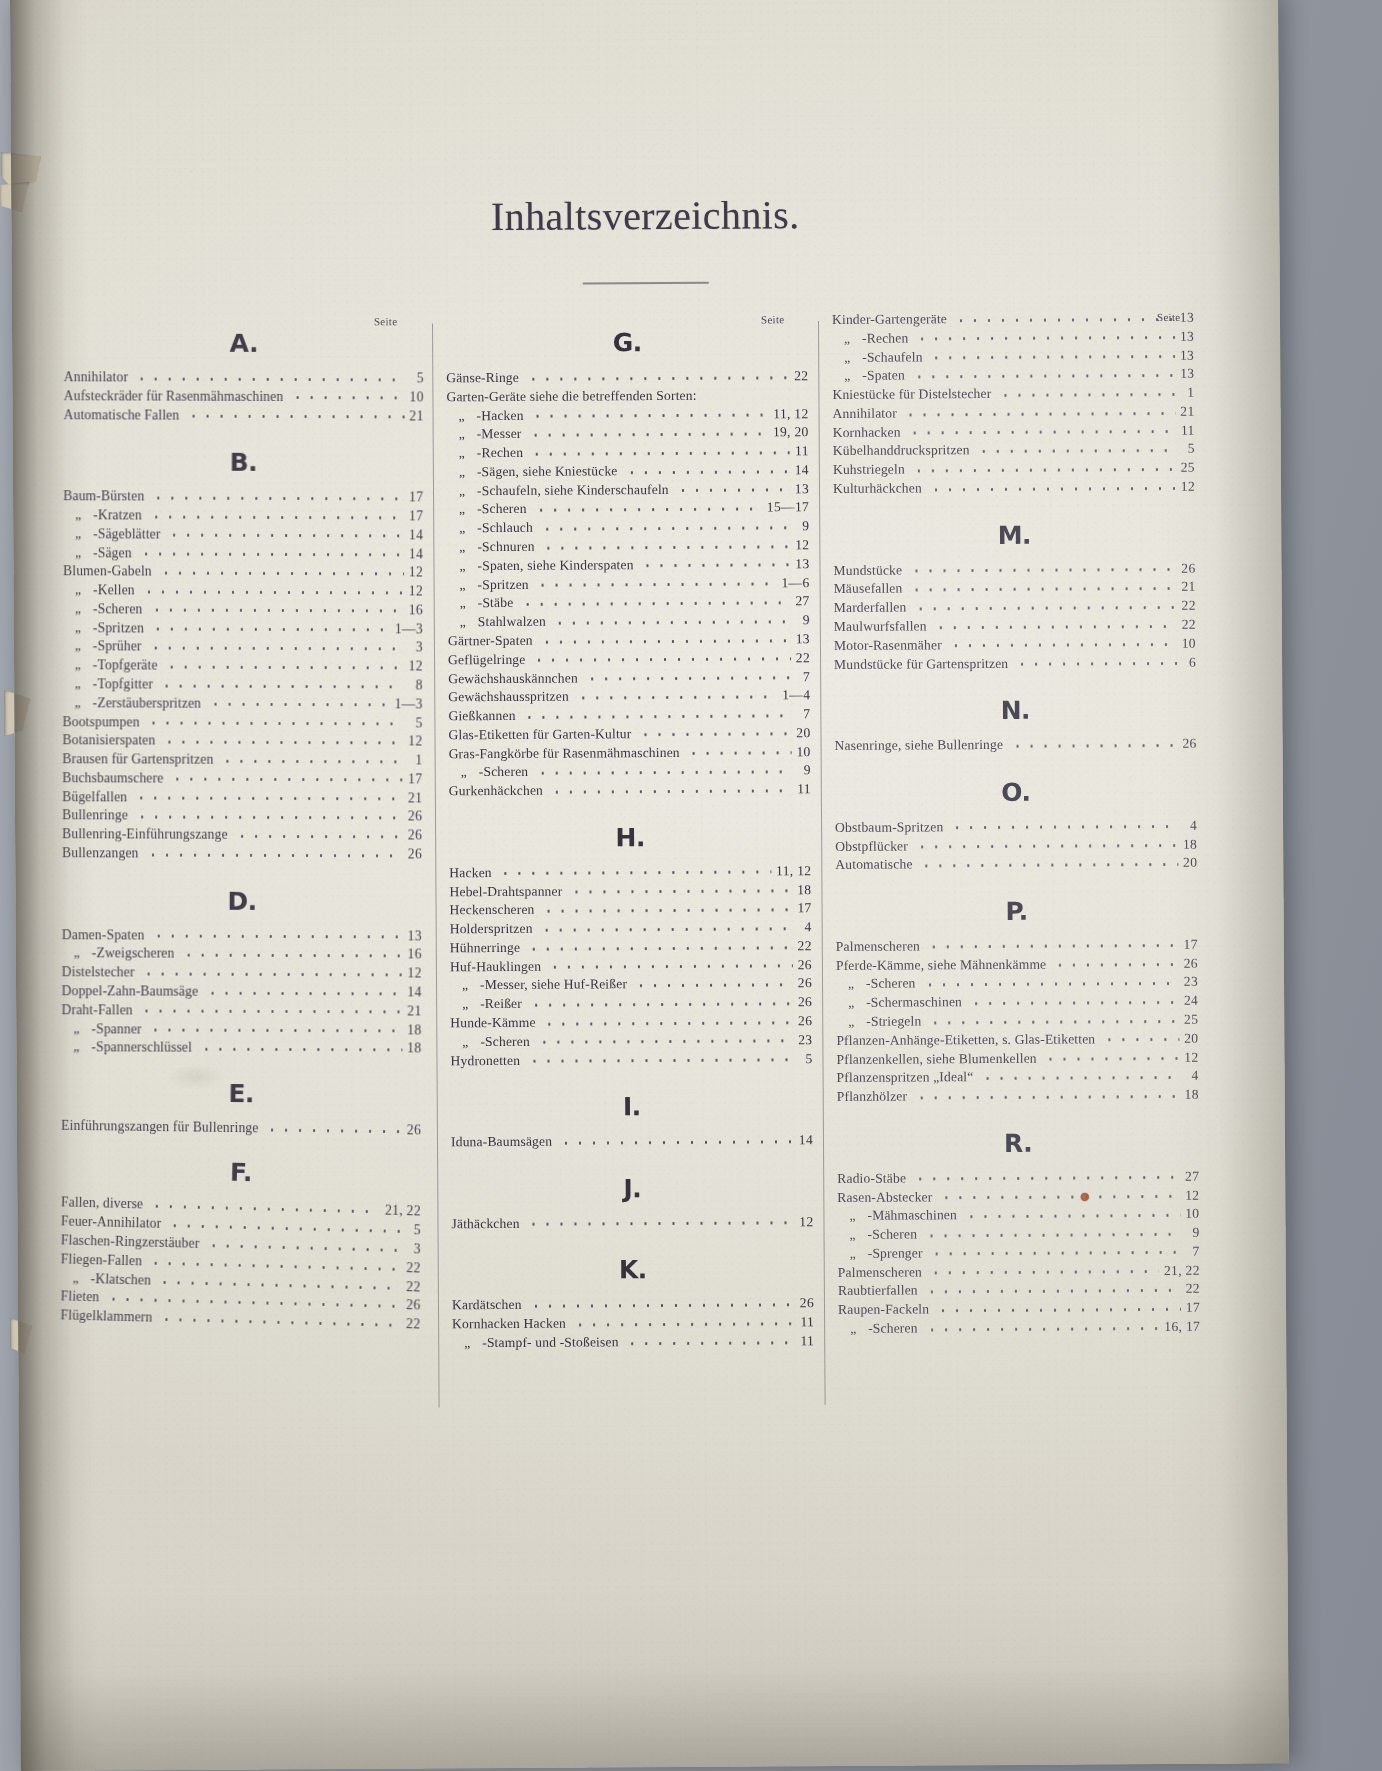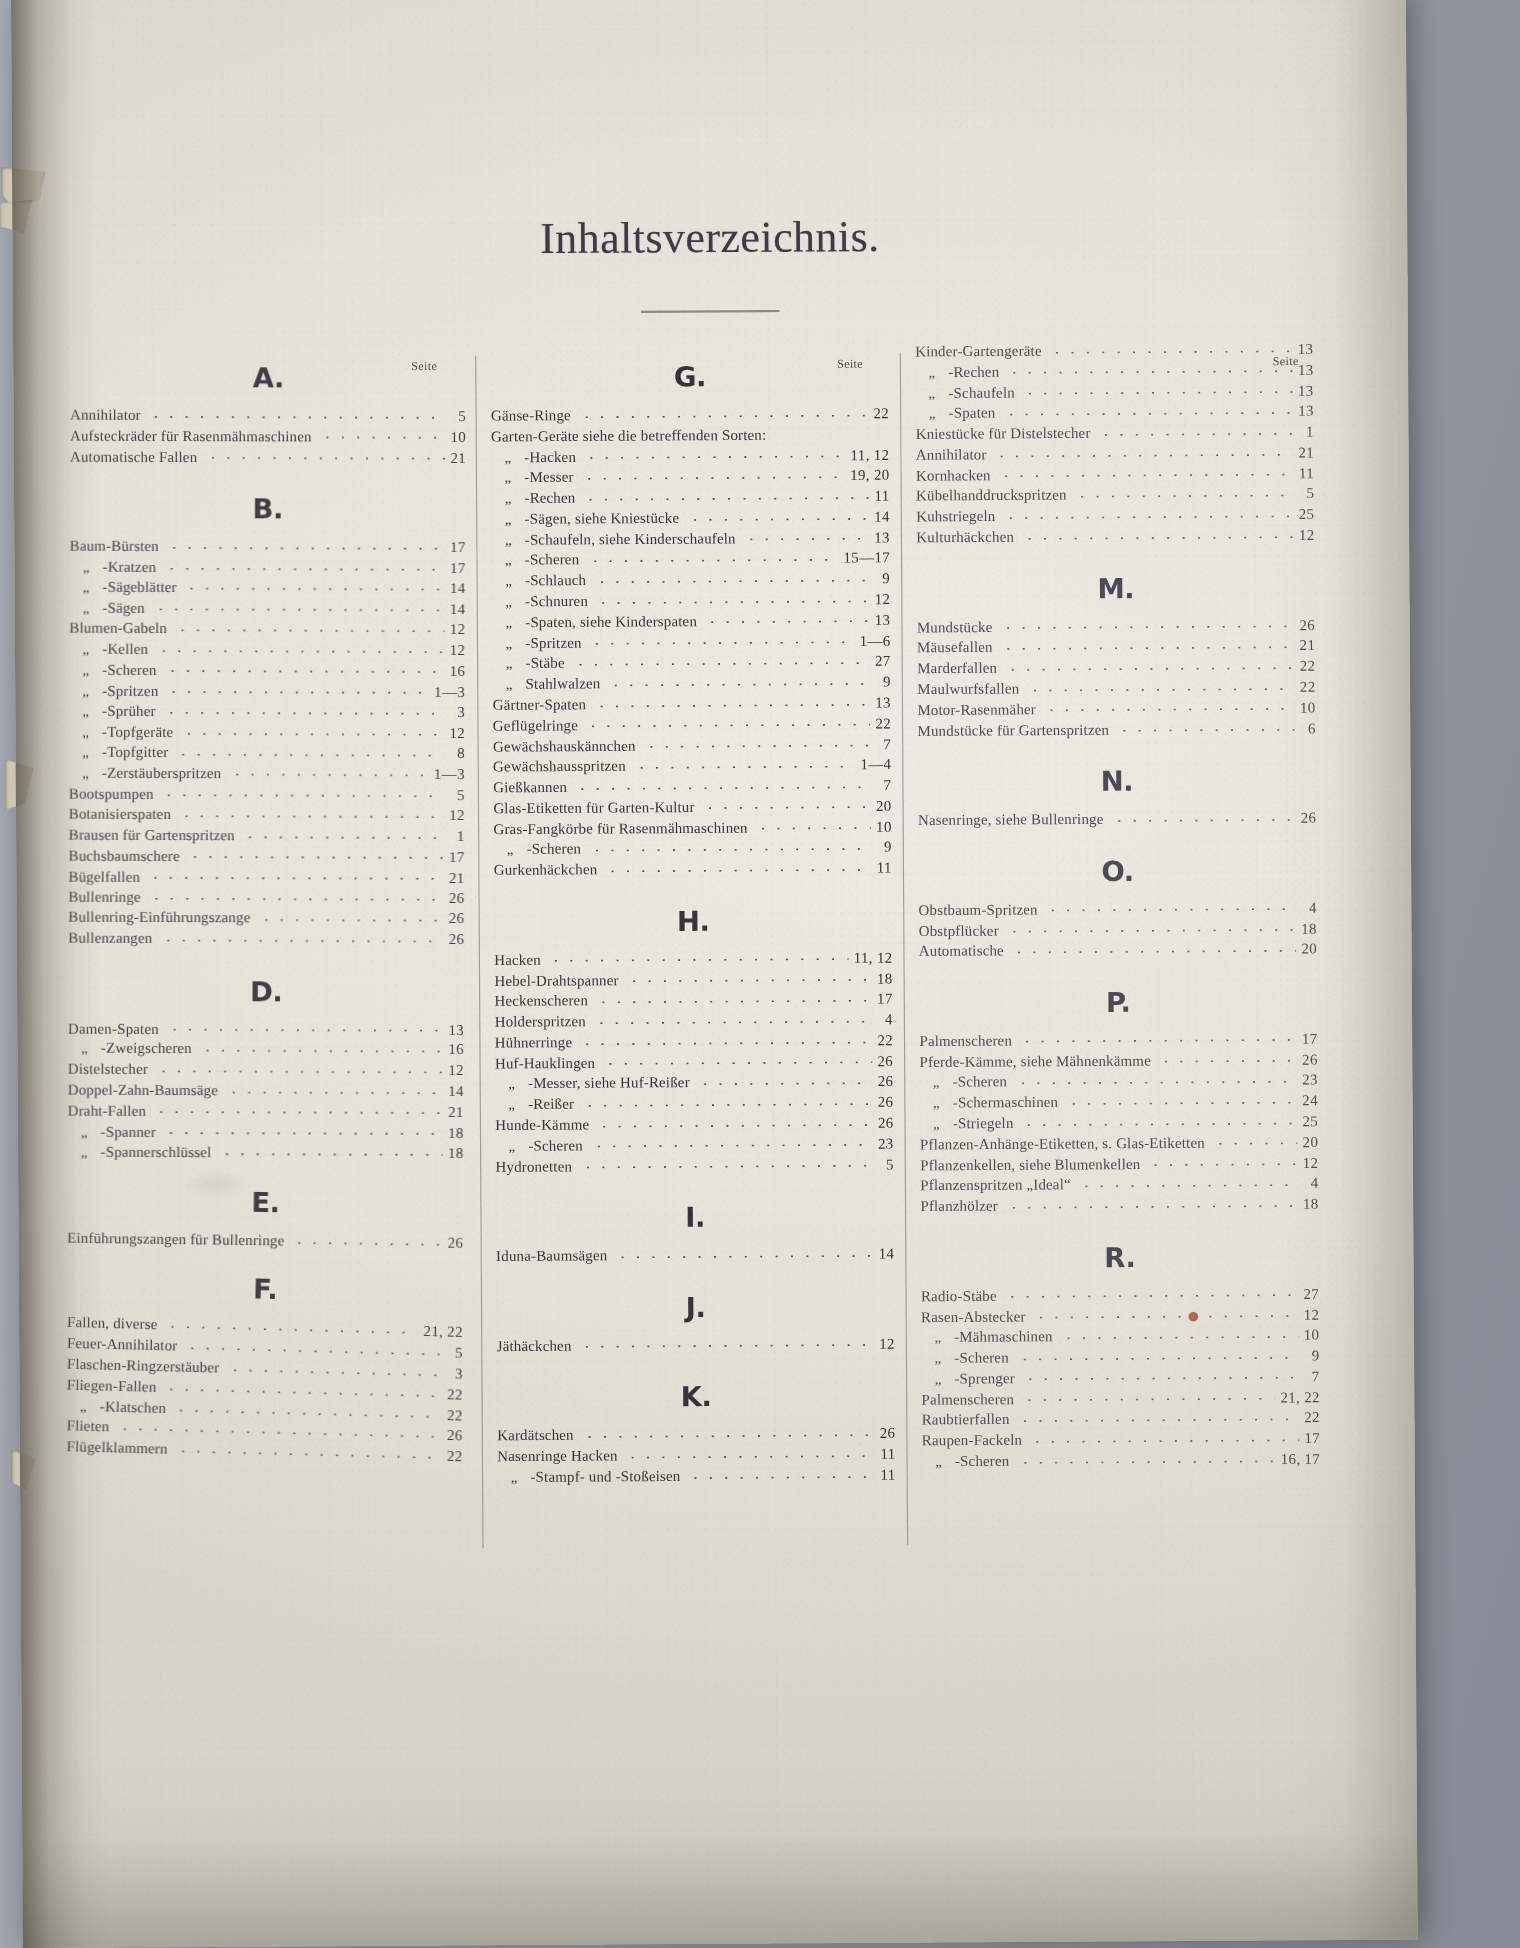--- a/index.html
+++ b/index.html
@@ -97,21 +97,21 @@
   #col-2 .entry,#col-2 .sect{color:#36333f;}
 
   .rule{
     position:absolute;top:326px;width:1px;height:1084px;
     background:#8a8790;opacity:.8;
   }
   #rule-1{left:420px;}
   #rule-2{left:806px;}
 
   .seite{
-    position:absolute;top:12px;
+    position:absolute;top:0;
     font-size:11px;color:#4a4754;letter-spacing:.3px;
     font-family:"Liberation Serif",serif;
   }
   #seite-1{left:310px;}
   #seite-2{left:315px;}
   #seite-3{left:325px;}
 
   .sect{
     text-align:center;
     font-family:"DejaVu Sans",sans-serif;
@@ -581,21 +581,21 @@
           <span class="leader"></span>
           <span class="pg">12</span>
         </div>
         <div class="sect">K.</div>
         <div class="entry">
           <span class="lbl">Kardätschen</span>
           <span class="leader"></span>
           <span class="pg">26</span>
         </div>
         <div class="entry">
-          <span class="lbl">Nasenringe Hacken</span>
+          <span class="lbl">Kornhacken Hacken</span>
           <span class="leader"></span>
           <span class="pg">11</span>
         </div>
         <div class="entry sub">
           <span class="ditto">„</span>
           <span class="lbl">-Stampf- und -Stoßeisen</span>
           <span class="leader"></span>
           <span class="pg">11</span>
         </div>
       </div>

